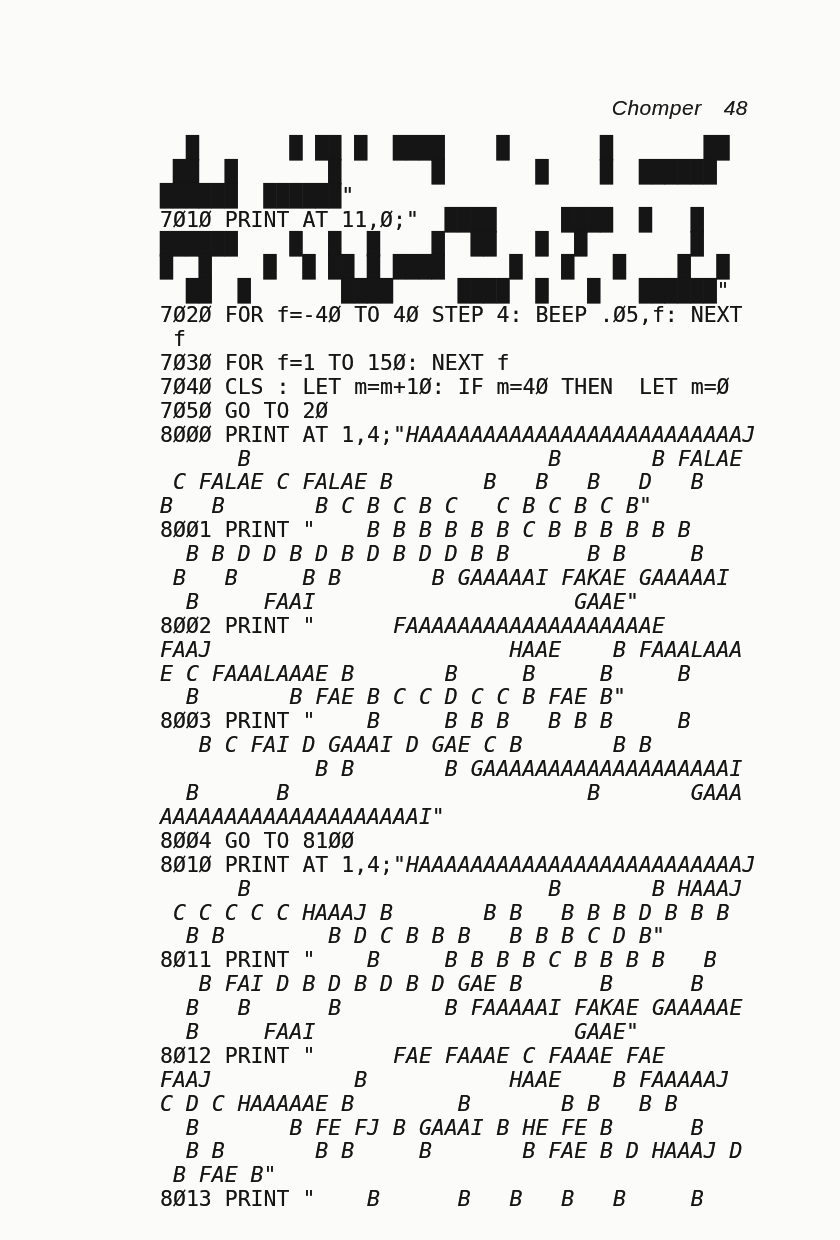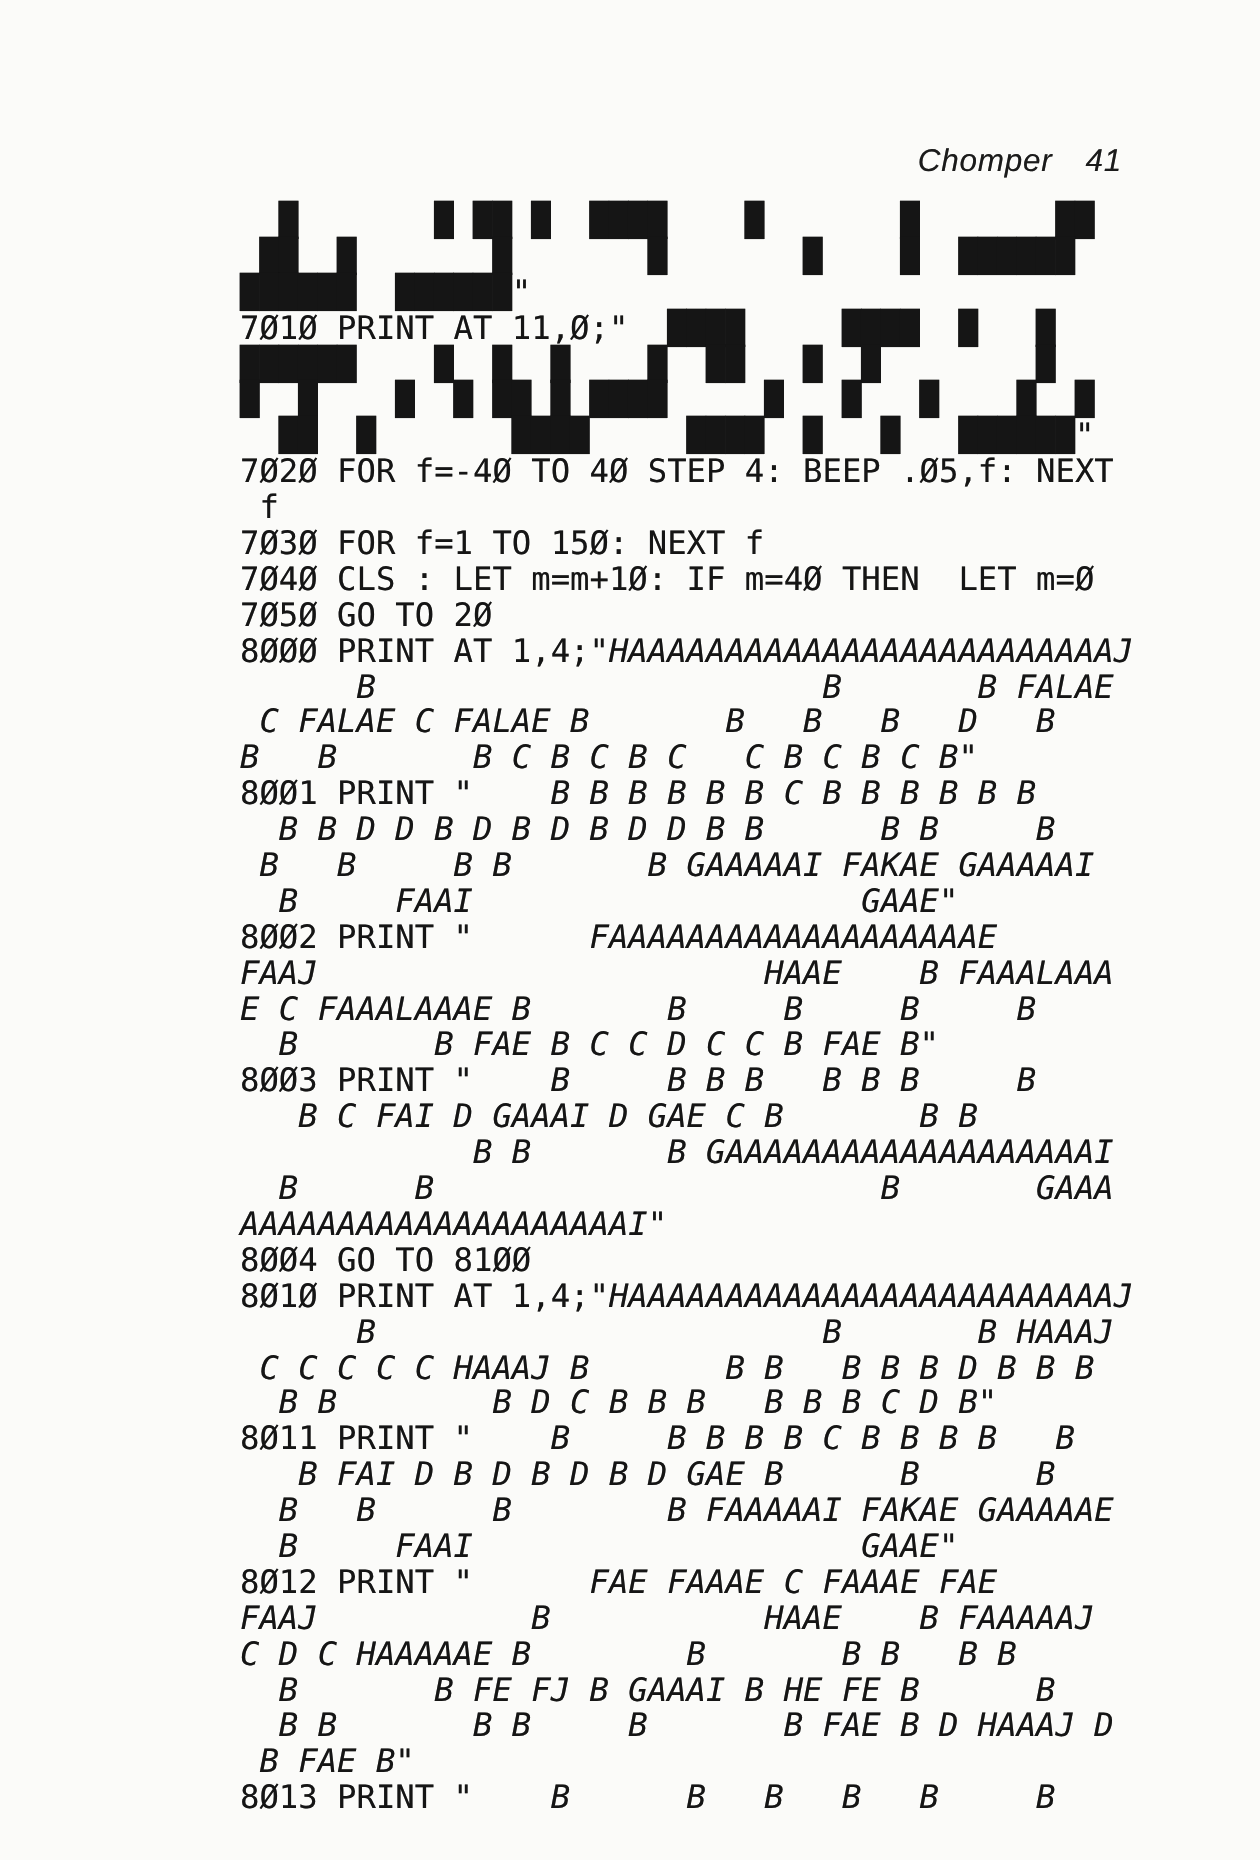--- a/index.html
+++ b/index.html
@@ -46,18 +46,18 @@
   .listing, .running-head{
     text-shadow:0 0 0.4px rgba(20,20,20,0.55);
   }
 </style>
 </head>
 <body>
 
 <div class="page">
 
   <div class="running-head">
-    <span>Chomper</span><span class="pageno">41</span>
+    <span>Chomper</span><span class="pageno">48</span>
   </div>
 
   <div class="listing"><div class="code-line"><span class="n">  █       █ ██ █  ████    █       █       ██</span></div><div class="code-line"><span class="n"> ██  █       █       █       █    █  ██████</span></div><div class="code-line"><span class="n">██████  ██████"</span></div><div class="code-line"><span class="n">7Ø1Ø PRINT AT 11,Ø;"  ████     ████  █   █</span></div><div class="code-line"><span class="n">██████    █  █  █    █  ██   █  █        █</span></div><div class="code-line"><span class="n">█  █    █  █ ██ █ ████     █   █   █    █  █</span></div><div class="code-line"><span class="n">  ██  █       ████     ████  █   █   ██████"</span></div><div class="code-line"><span class="n">7Ø2Ø FOR f=-4Ø TO 4Ø STEP 4: BEEP .Ø5,f: NEXT</span></div><div class="code-line"><span class="n"> f</span></div><div class="code-line"><span class="n">7Ø3Ø FOR f=1 TO 15Ø: NEXT f</span></div><div class="code-line"><span class="n">7Ø4Ø CLS : LET m=m+1Ø: IF m=4Ø THEN  LET m=Ø</span></div><div class="code-line"><span class="n">7Ø5Ø GO TO 2Ø</span></div><div class="code-line"><span class="n">8ØØØ PRINT AT 1,4;"</span><span class="i">HAAAAAAAAAAAAAAAAAAAAAAAAAJ</span></div><div class="code-line"><span class="i">      B                       B       B FALAE</span></div><div class="code-line"><span class="i"> C FALAE C FALAE B       B   B   B   D   B</span></div><div class="code-line"><span class="i">B   B       B C B C B C   C B C B C B</span><span class="n">"</span></div><div class="code-line"><span class="n">8ØØ1 PRINT "</span><span class="i">    B B B B B B C B B B B B B</span></div><div class="code-line"><span class="i">  B B D D B D B D B D D B B      B B     B</span></div><div class="code-line"><span class="i"> B   B     B B       B GAAAAAI FAKAE GAAAAAI</span></div><div class="code-line"><span class="i">  B     FAAI                    GAAE</span><span class="n">"</span></div><div class="code-line"><span class="n">8ØØ2 PRINT "</span><span class="i">      FAAAAAAAAAAAAAAAAAAAE</span></div><div class="code-line"><span class="i">FAAJ                       HAAE    B FAAALAAA</span></div><div class="code-line"><span class="i">E C FAAALAAAE B       B     B     B     B</span></div><div class="code-line"><span class="i">  B       B FAE B C C D C C B FAE B</span><span class="n">"</span></div><div class="code-line"><span class="n">8ØØ3 PRINT "</span><span class="i">    B     B B B   B B B     B</span></div><div class="code-line"><span class="i">   B C FAI D GAAAI D GAE C B       B B</span></div><div class="code-line"><span class="i">            B B       B GAAAAAAAAAAAAAAAAAAAI</span></div><div class="code-line"><span class="i">  B      B                       B       GAAA</span></div><div class="code-line"><span class="i">AAAAAAAAAAAAAAAAAAAAI</span><span class="n">"</span></div><div class="code-line"><span class="n">8ØØ4 GO TO 81ØØ</span></div><div class="code-line"><span class="n">8Ø1Ø PRINT AT 1,4;"</span><span class="i">HAAAAAAAAAAAAAAAAAAAAAAAAAJ</span></div><div class="code-line"><span class="i">      B                       B       B HAAAJ</span></div><div class="code-line"><span class="i"> C C C C C HAAAJ B       B B   B B B D B B B</span></div><div class="code-line"><span class="i">  B B        B D C B B B   B B B C D B</span><span class="n">"</span></div><div class="code-line"><span class="n">8Ø11 PRINT "</span><span class="i">    B     B B B B C B B B B   B</span></div><div class="code-line"><span class="i">   B FAI D B D B D B D GAE B      B      B</span></div><div class="code-line"><span class="i">  B   B      B        B FAAAAAI FAKAE GAAAAAE</span></div><div class="code-line"><span class="i">  B     FAAI                    GAAE</span><span class="n">"</span></div><div class="code-line"><span class="n">8Ø12 PRINT "</span><span class="i">      FAE FAAAE C FAAAE FAE</span></div><div class="code-line"><span class="i">FAAJ           B           HAAE    B FAAAAAJ</span></div><div class="code-line"><span class="i">C D C HAAAAAE B        B       B B   B B</span></div><div class="code-line"><span class="i">  B       B FE FJ B GAAAI B HE FE B      B</span></div><div class="code-line"><span class="i">  B B       B B     B       B FAE B D HAAAJ D</span></div><div class="code-line"><span class="i"> B FAE B</span><span class="n">"</span></div><div class="code-line"><span class="n">8Ø13 PRINT "</span><span class="i">    B      B   B   B   B     B</span></div></div>
 
 </div>
 
 </body></html>

